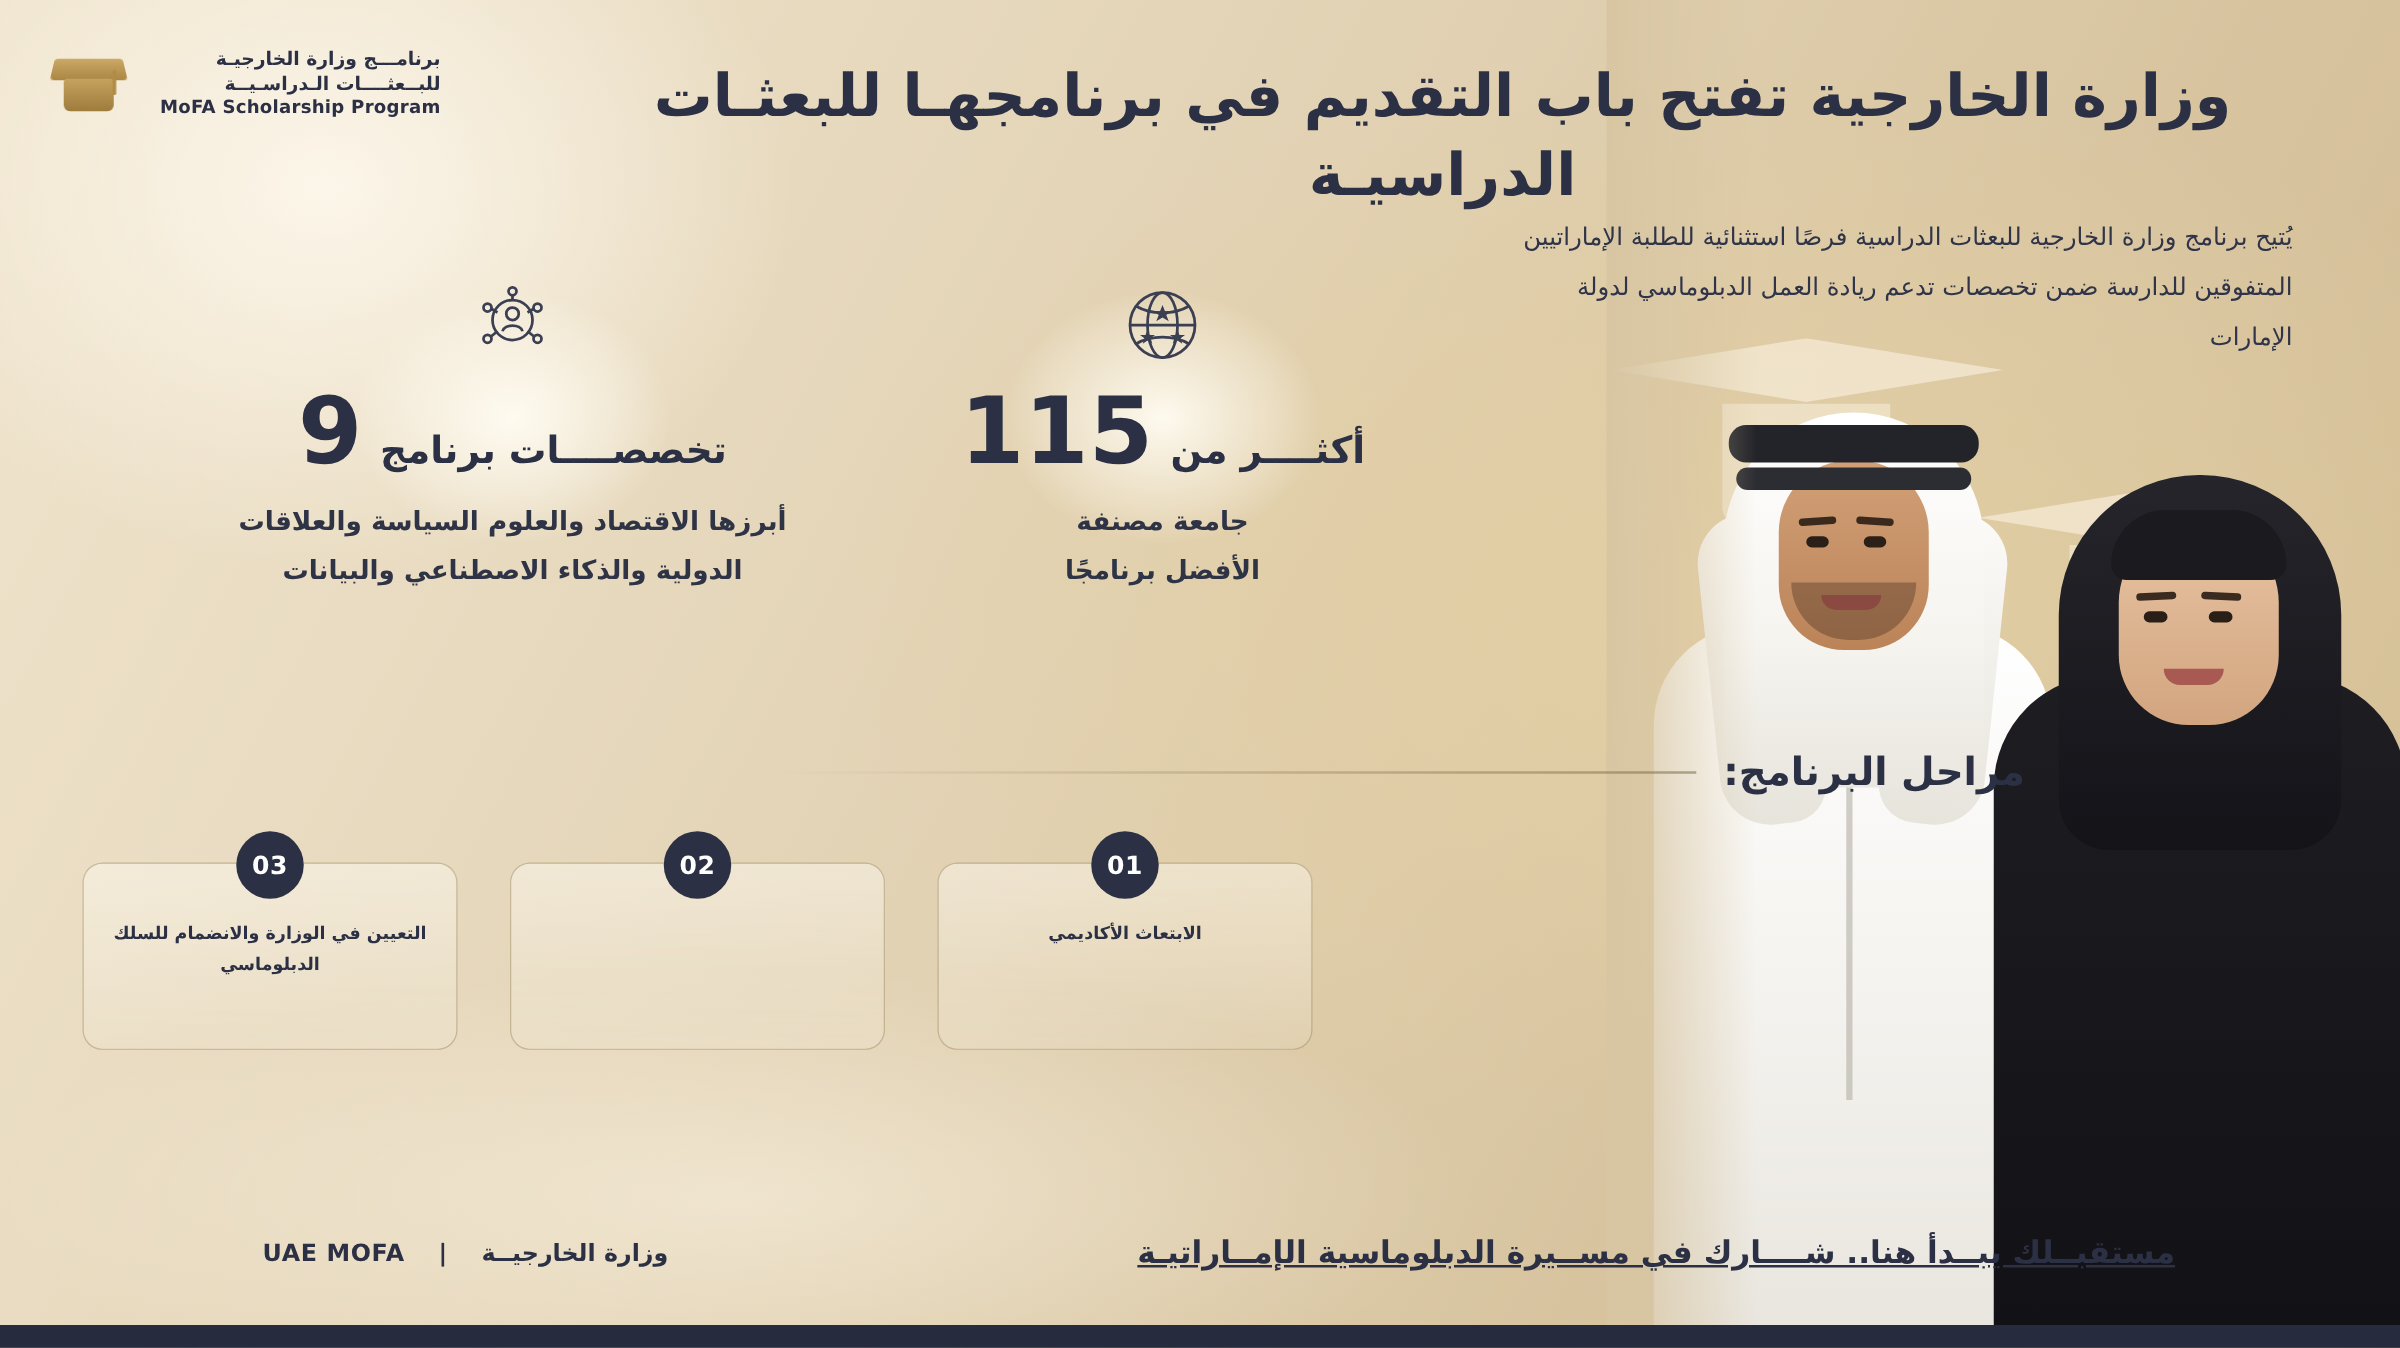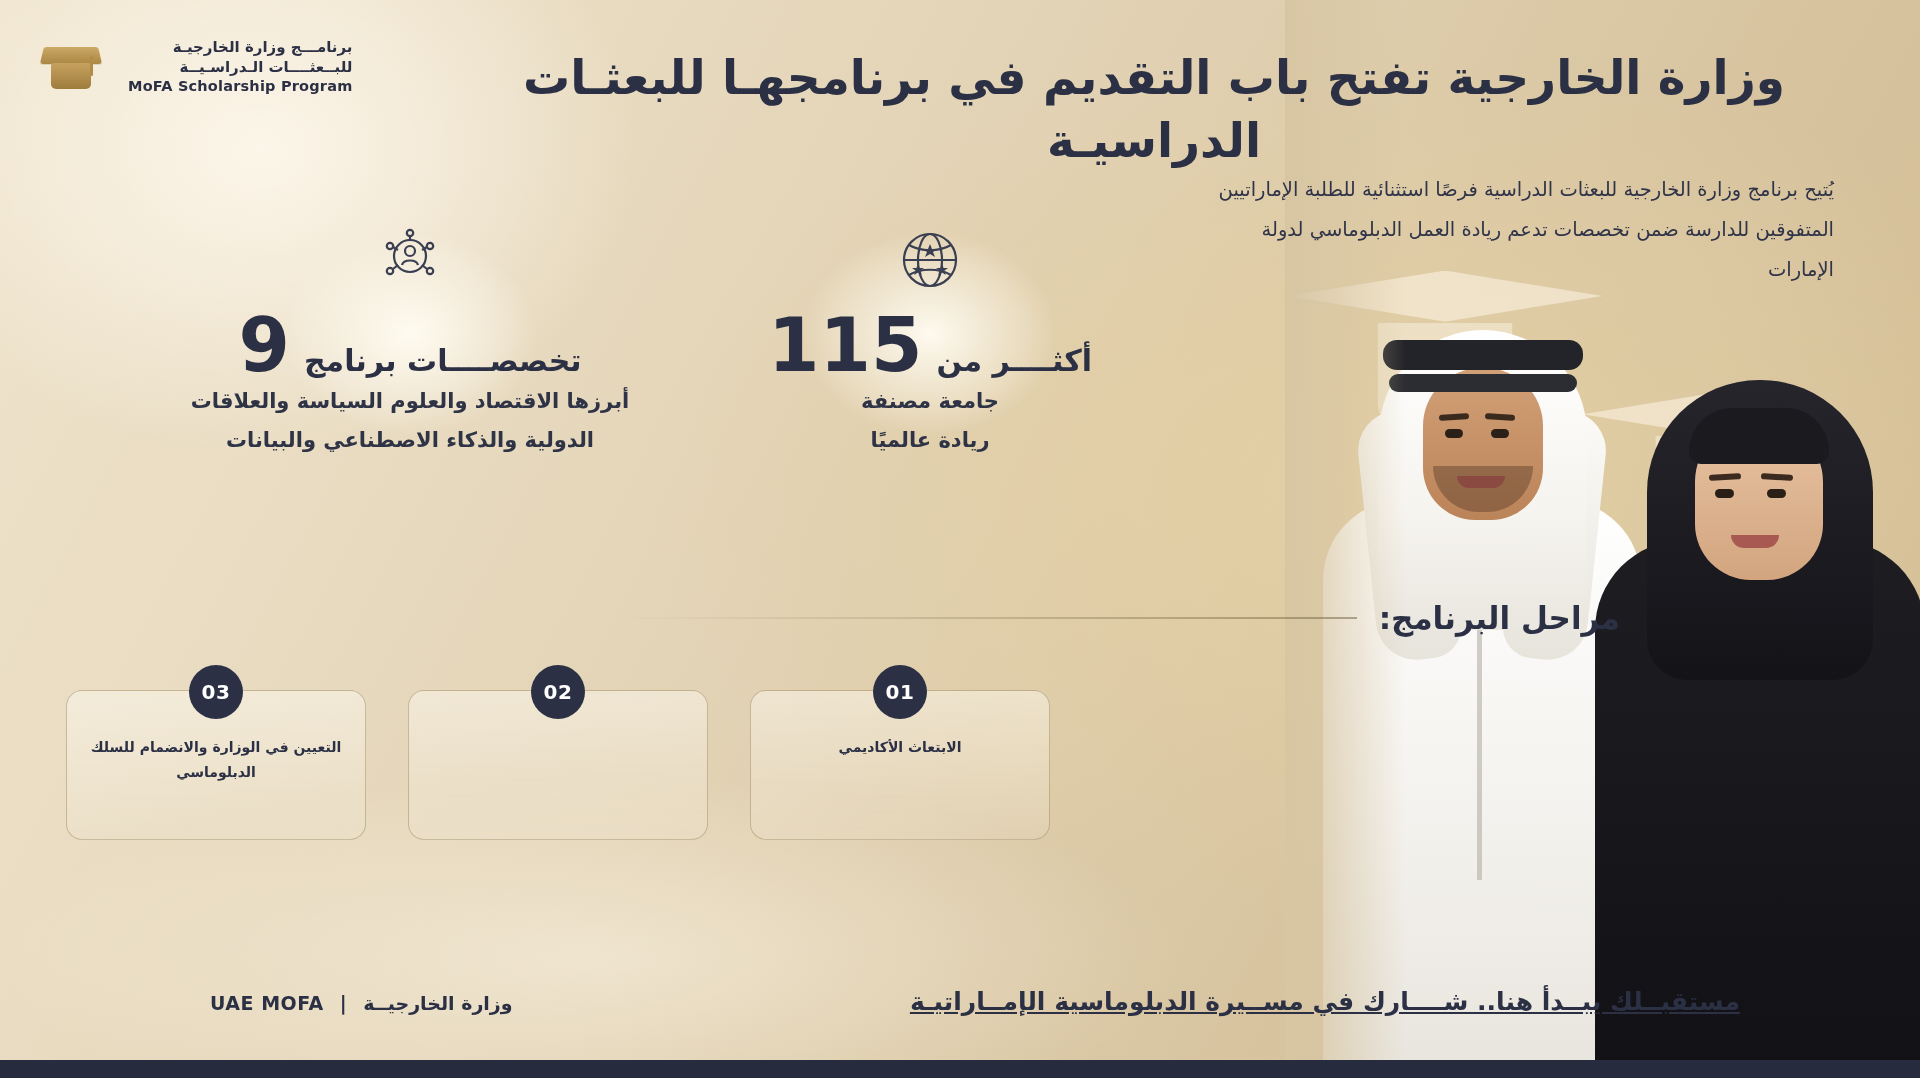--- a/index.html
+++ b/index.html
@@ -186,21 +186,21 @@
     white-space: nowrap;
   }
   .stat .num .prefix,
   .stat .num .suffix {
     font-size: 30px;
     font-weight: bold;
     color: #2b3044;
   }
   .stat .sub {
     position: relative;
-    margin-top: 0;
+    margin-top: 16px;
     font-size: 21px;
     line-height: 1.85;
     color: #2e3346;
     font-weight: 600;
   }
   .stat .sub .bold { font-weight: bold; }
 
   
   .phases-title-row {
     position: absolute;
@@ -280,21 +280,21 @@
     direction: rtl;
     text-decoration: underline;
   }
   .footer-right {
     position: absolute;
     bottom: 64px;
     left: 210px;
     display: flex;
     flex-direction: row;
     align-items: center;
-    gap: 16px;
+    gap: 27px;
     font-size: 19px;
     font-weight: bold;
     color: #2b3044;
     letter-spacing: 0.5px;
     direction: ltr;
   }
   .footer-right .sep { color: #2b3044; }
 
   
   .photo-area {
@@ -587,21 +587,21 @@
             <polygon points="48,40 49.6,44 54,44 50.5,46.6 51.8,51 48,48.4 44.2,51 45.5,46.6 42,44 46.4,44"></polygon>
           </g>
         </svg>
       </div>
       <div class="num">
         <span class="prefix">أكثــــر من</span>
         <span>115</span>
       </div>
       <div class="sub">
         <div>جامعة مصنفة</div>
-        <div>ريادة عالميًا</div>
+        <div>الأفضل برنامجًا</div>
       </div>
     </div>
 
     <div class="stat">
       <div class="halo"></div>
       <div class="icon">
         <svg width="72" height="72" viewBox="0 0 72 72" fill="none" stroke="#3a3f52" stroke-width="2.2">
           <circle cx="36" cy="32" r="16"></circle>
           <circle cx="36" cy="27" r="5"></circle>
           <path d="M28 41c1.5-6 14.5-6 16 0"></path>

